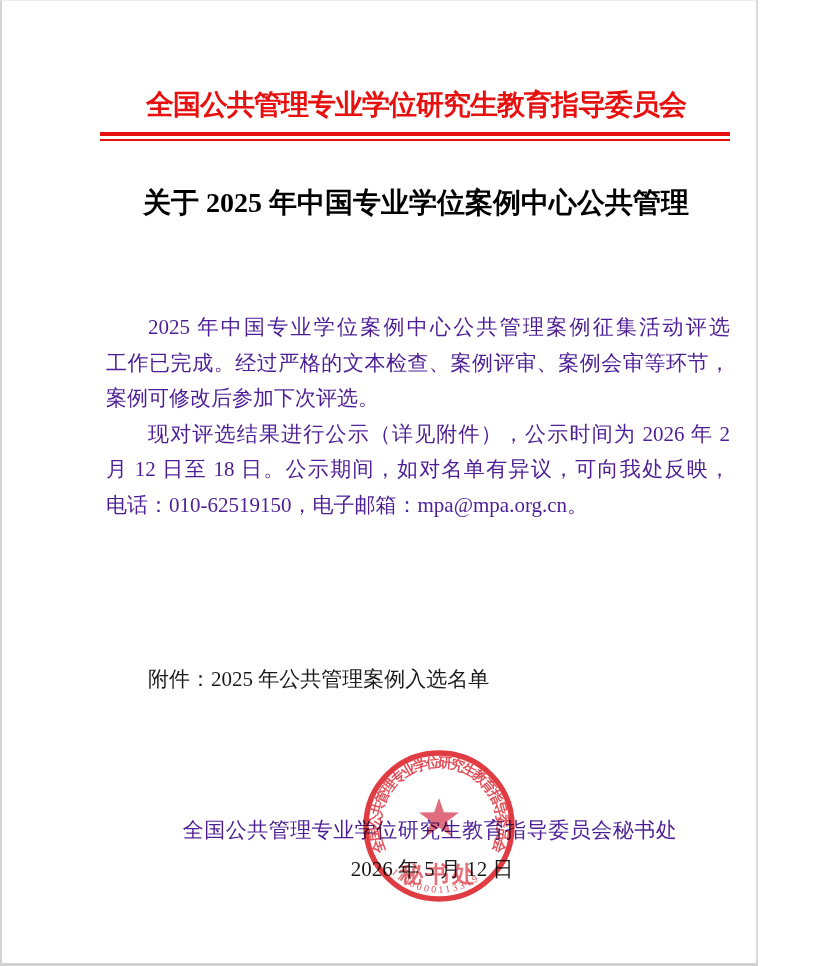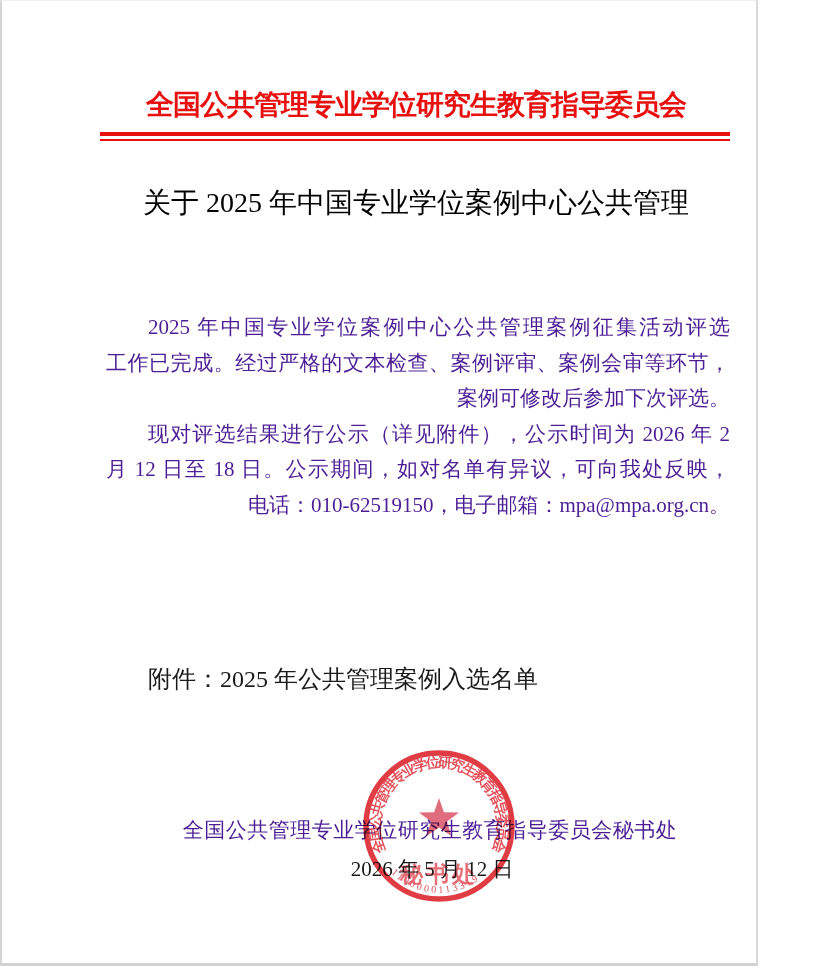--- a/index.html
+++ b/index.html
@@ -24,33 +24,33 @@
     white-space:nowrap;
   }
   .divider {
     position:absolute; top:131px; left:98px; width:630px;
     height:2.5px;
     border-top:4px solid #e8100f;
     border-bottom:2.5px solid #e8100f;
   }
   .doc-title {
     position:absolute; top:184px; left:100px; width:628px;
-    text-align:center; font-size:28px; font-weight:400;
+    text-align:center; font-size:28px; font-weight:700;
     color:#000000; line-height:36px;
   }
   .body-block {
     position:absolute; top:309px; left:104px; width:624px;
     font-size:21px; line-height:35.5px; color:#4c1d95;
   }
-  .line { text-align:right; }
+  .line { text-align:left; }
   .jl { text-align:justify; text-align-last:justify; }
   .indent { text-indent:42px; }
   .attachment {
     position:absolute; top:661px; left:104px; width:624px;
-    font-size:24px; line-height:35px; text-indent:42px; color:#1a1a1a;
+    font-size:21px; line-height:35px; text-indent:42px; color:#1a1a1a;
   }
   .signature {
     position:absolute; top:812px; left:102px; width:626px;
     box-sizing:border-box; padding-left:26px;
     text-align:center; font-size:21px; line-height:34px;
     letter-spacing:0.5px; color:#4c1d95; white-space:nowrap;
   }
   .sig-date {
     position:absolute; top:851px; left:102px; width:626px;
     box-sizing:border-box; padding-left:30px;

